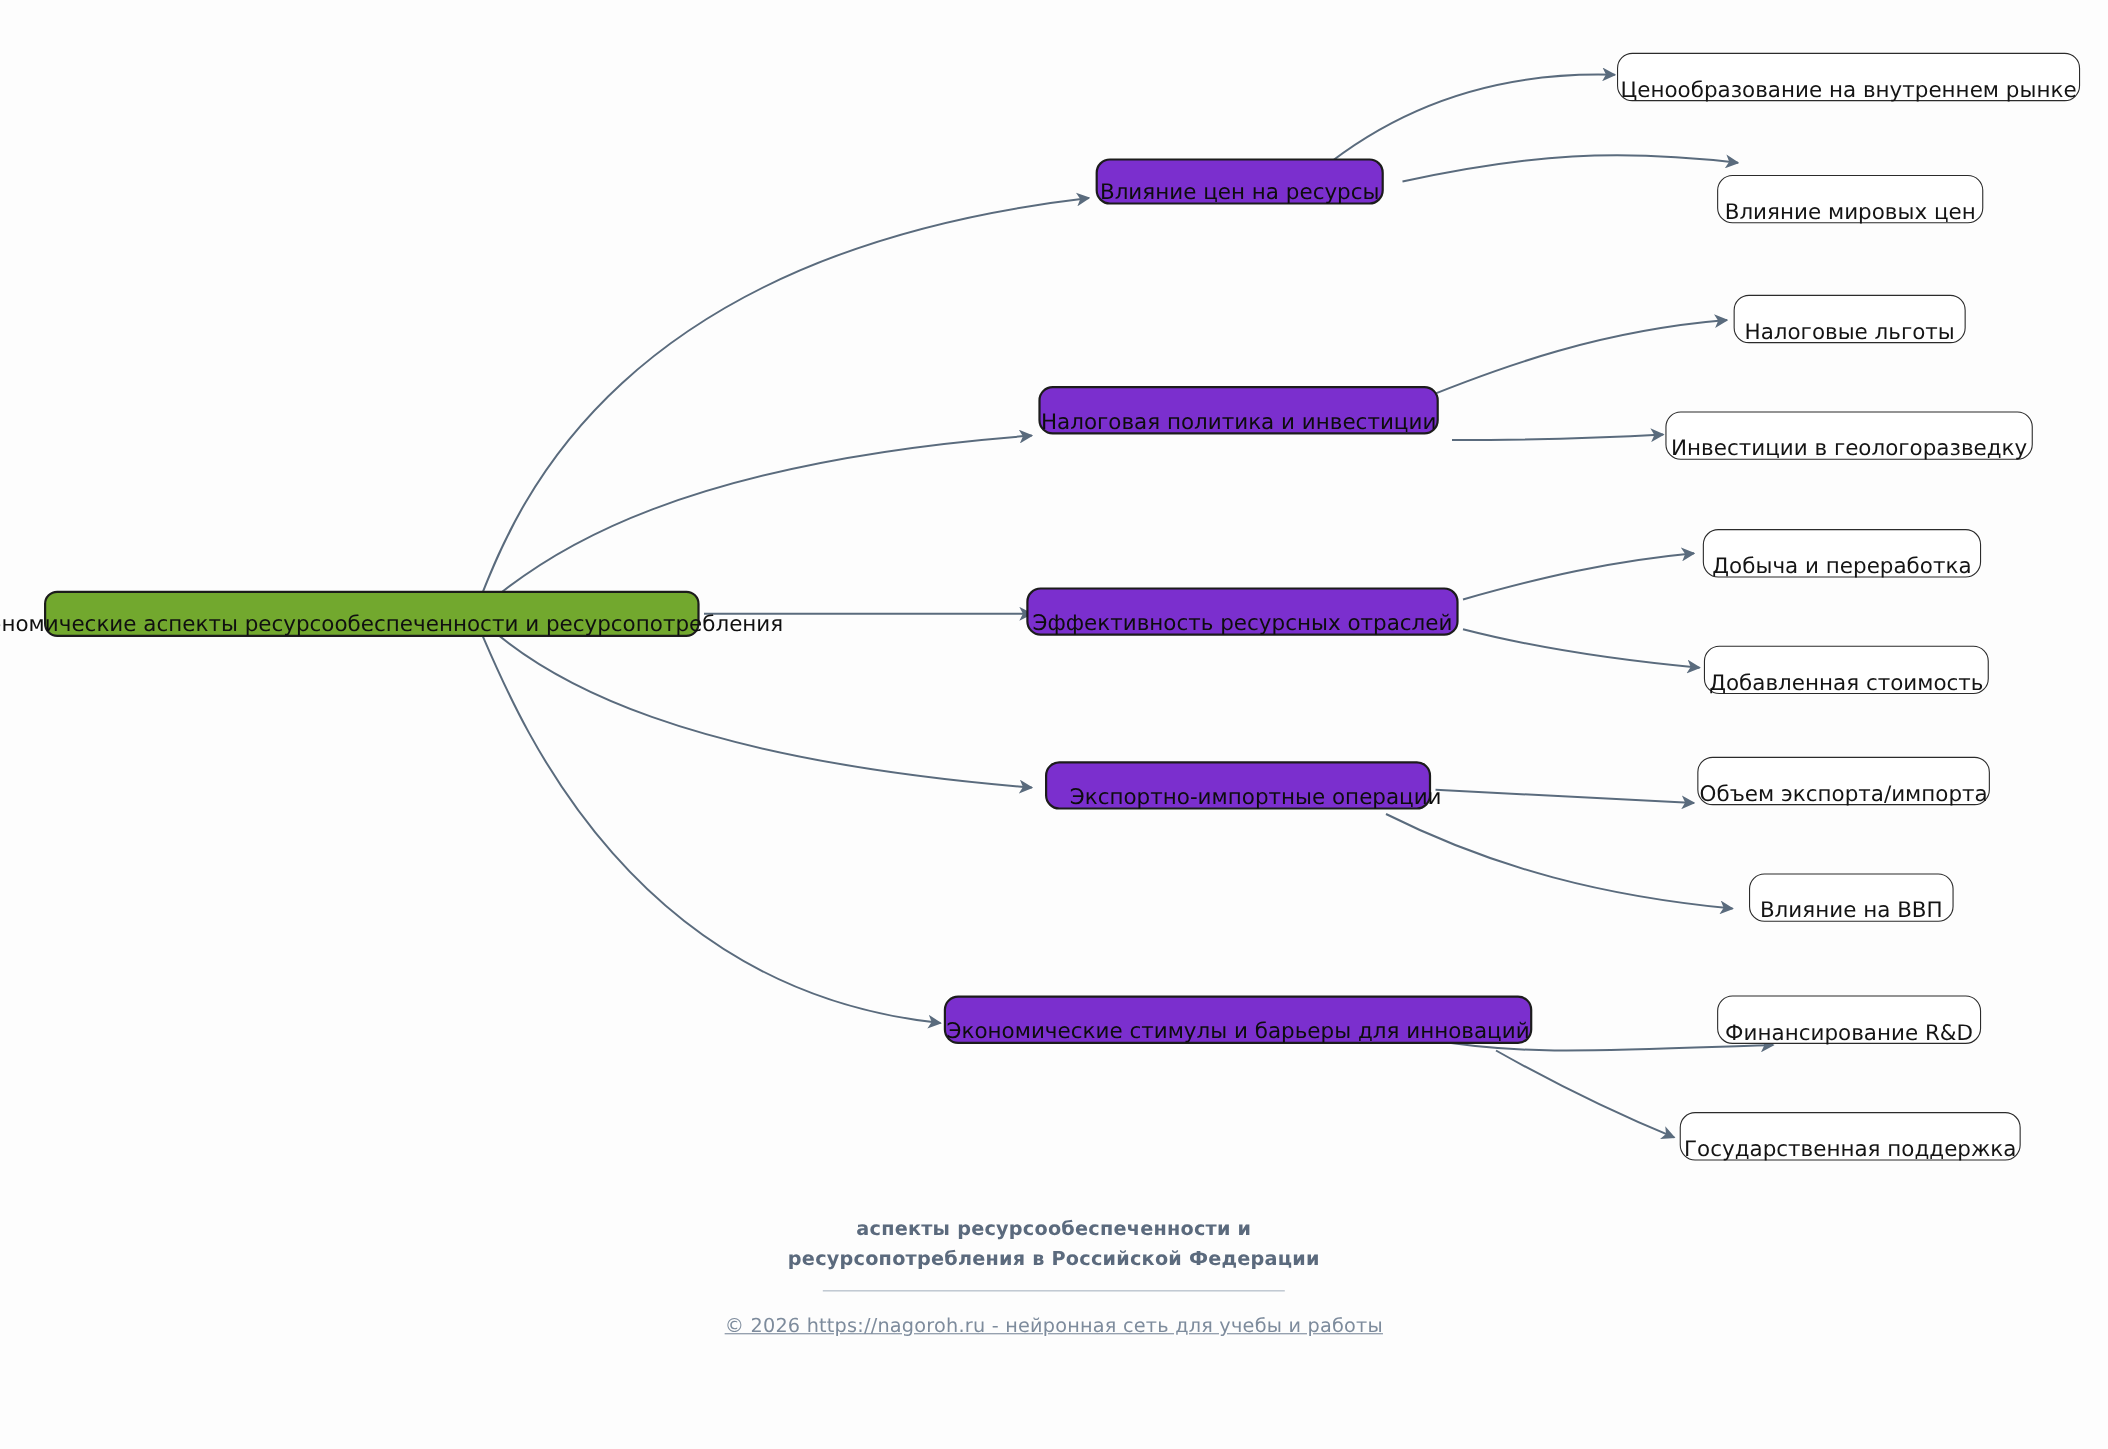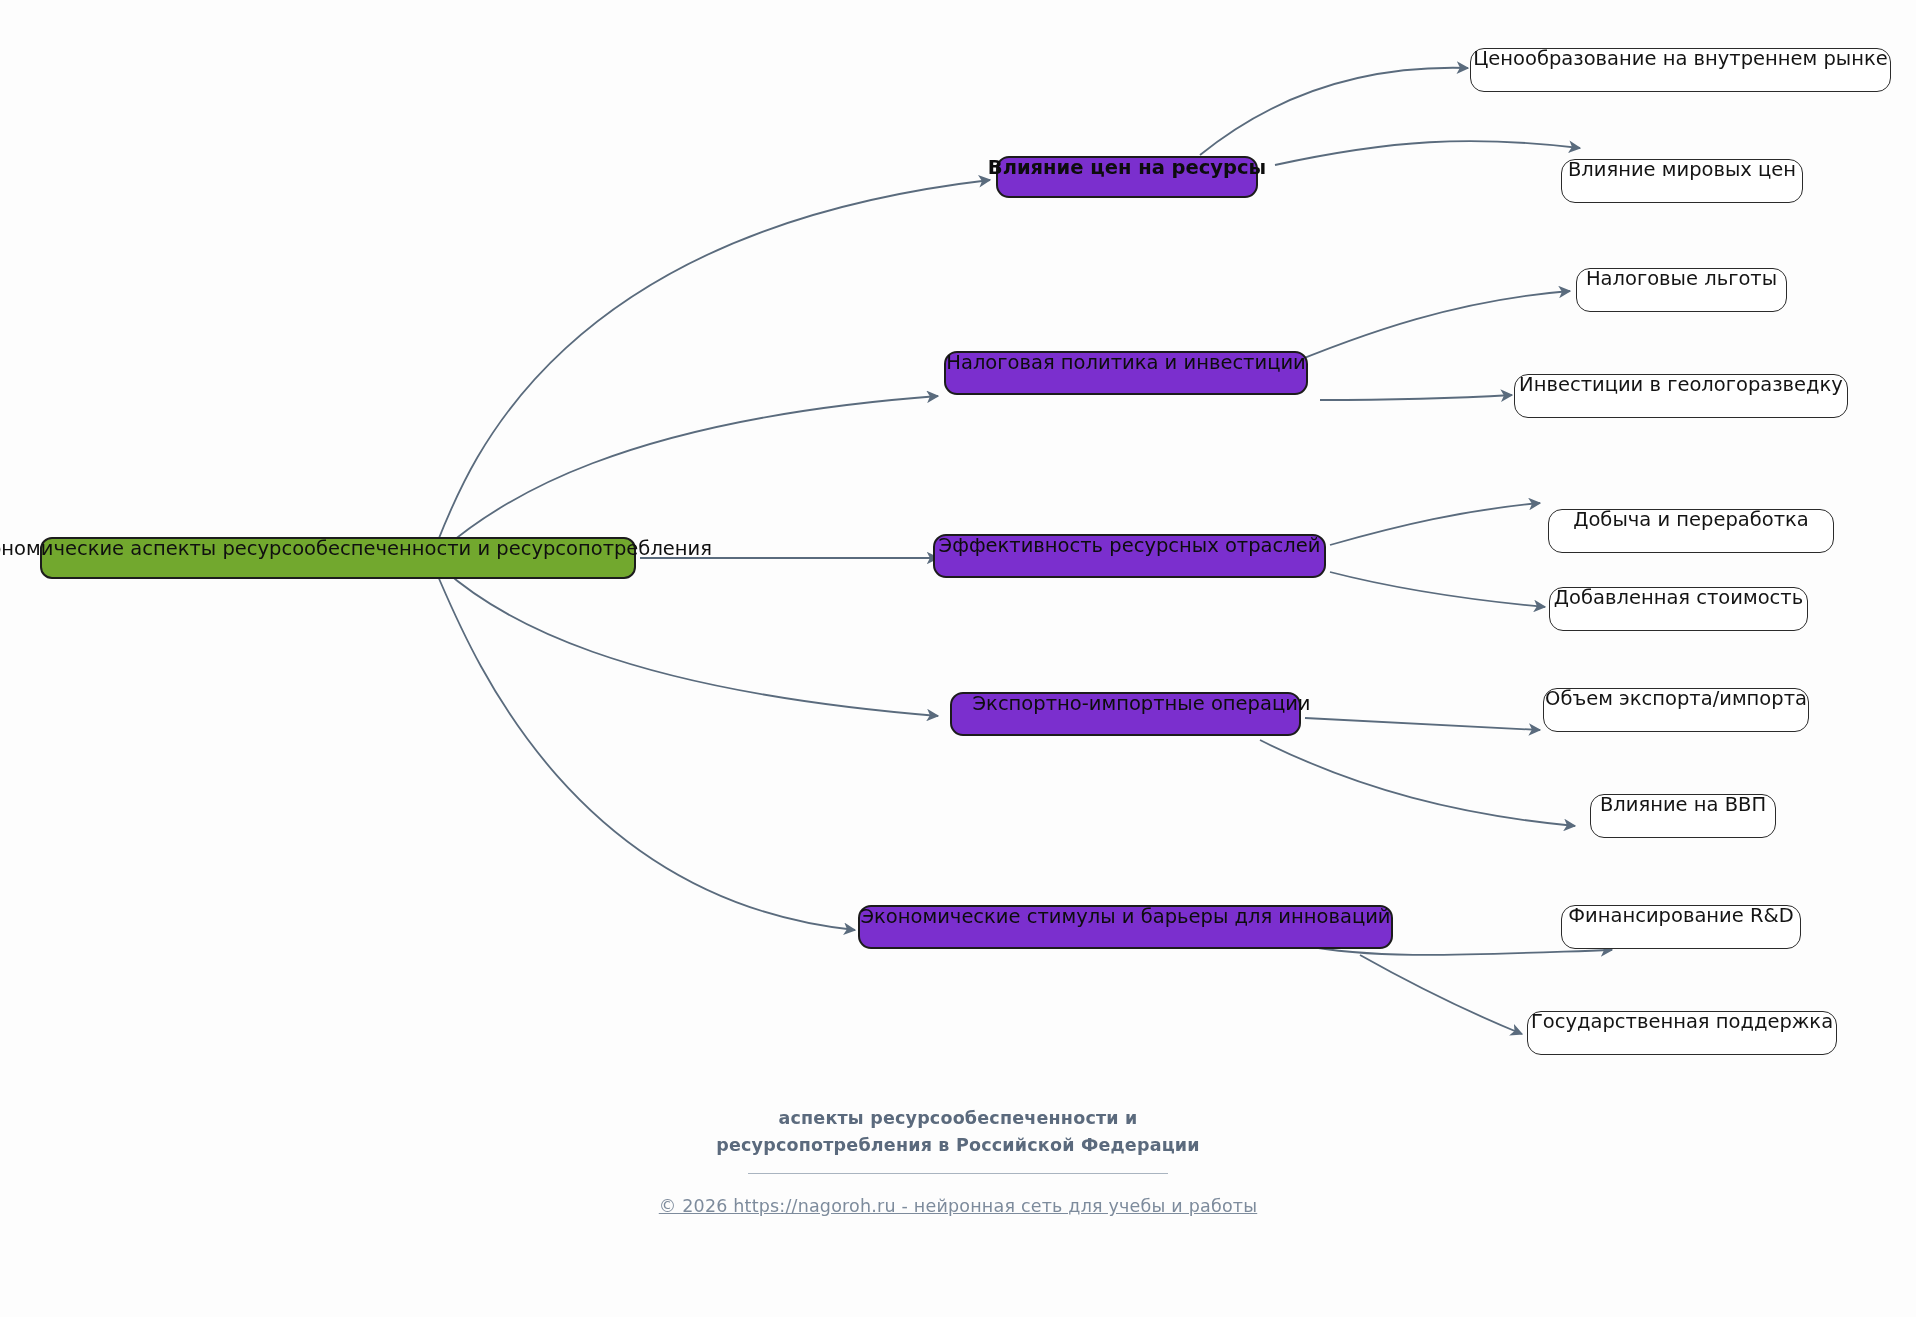--- a/index.html
+++ b/index.html
@@ -29,21 +29,21 @@
     top: 0;
     width: 1916px;
     height: 1317px;
     pointer-events: none;
   }
 
   .node {
     position: absolute;
     box-sizing: border-box;
     display: flex;
-    align-items: flex-start;
+    align-items: flex-end;
     justify-content: center;
     white-space: nowrap;
     line-height: 1;
   }
 
   
   .node-root {
     background: #72a82e;
     border: 2.5px solid #1c1c1c;
     border-radius: 12px;
@@ -137,21 +137,21 @@
 
       <path d="M 1300 945 C 1380 960 1460 955 1612 950"></path>
       <path d="M 1360 955 C 1440 1000 1500 1025 1522 1034"></path>
     </g>
   </svg>
 
   <div class="node node-root" style="left:40px; top:537px; width:596px; height:42px;">
     <span>Экономические аспекты ресурсообеспеченности и ресурсопотребления</span>
   </div>
 
-  <div class="node node-branch" style="left:996px; top:156px; width:262px; height:42px;font-weight:bold;">
+  <div class="node node-branch" style="left:996px; top:144px; width:262px; height:42px;">
     <span>Влияние цен на ресурсы</span>
   </div>
   <div class="node node-leaf" style="left:1470px; top:48px; width:421px; height:44px;">
     <span>Ценообразование на внутреннем рынке</span>
   </div>
   <div class="node node-leaf" style="left:1561px; top:159px; width:242px; height:44px;">
     <span>Влияние мировых цен</span>
   </div>
 
   <div class="node node-branch" style="left:944px; top:351px; width:364px; height:44px;">
@@ -160,21 +160,21 @@
   <div class="node node-leaf" style="left:1576px; top:268px; width:211px; height:44px;">
     <span>Налоговые льготы</span>
   </div>
   <div class="node node-leaf" style="left:1514px; top:374px; width:334px; height:44px;">
     <span>Инвестиции в геологоразведку</span>
   </div>
 
   <div class="node node-branch" style="left:933px; top:534px; width:393px; height:44px;">
     <span>Эффективность ресурсных отраслей</span>
   </div>
-  <div class="node node-leaf" style="left:1548px; top:481px; width:286px; height:44px;margin-top:28px;">
+  <div class="node node-leaf" style="left:1548px; top:481px; width:253px; height:44px;">
     <span>Добыча и переработка</span>
   </div>
   <div class="node node-leaf" style="left:1549px; top:587px; width:259px; height:44px;">
     <span>Добавленная стоимость</span>
   </div>
 
   <div class="node node-branch" style="left:950px; top:692px; width:351px; height:44px;padding-left:48px;">
     <span>Экспортно-импортные операции</span>
   </div>
   <div class="node node-leaf" style="left:1543px; top:688px; width:266px; height:44px;">

